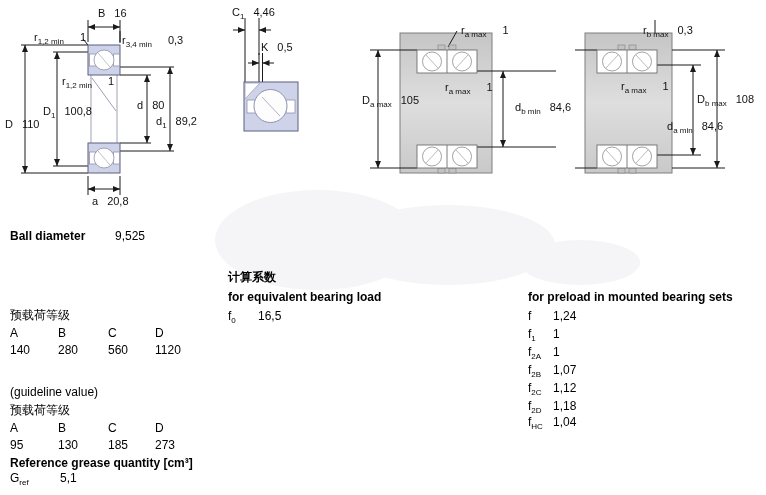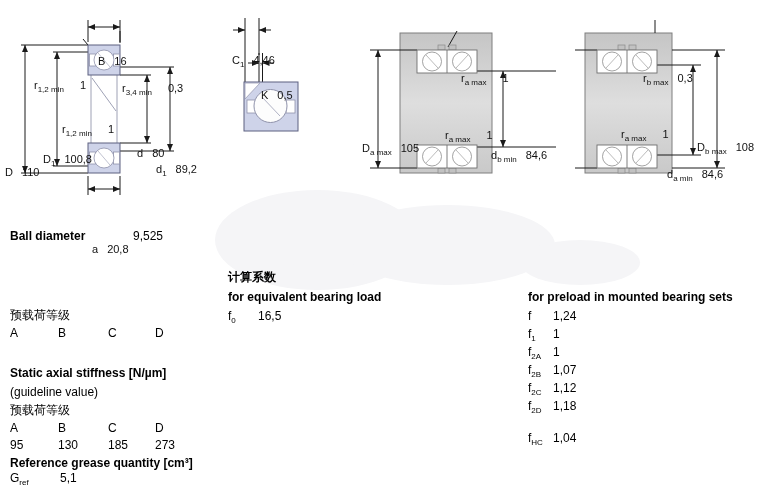--- a/index.html
+++ b/index.html
@@ -1,27 +1,27 @@
 <!DOCTYPE html>
 <html><head>
 <meta charset="utf-8">
 <style>
   html,body{margin:0;padding:0;background:#fff;}
   .canvas{position:relative;width:766px;height:495px;background:#fff;overflow:hidden;
           font-family:"Liberation Sans",sans-serif;color:#000;}
   .abs{position:absolute;}
   .wm{position:absolute;border-radius:50%;background:#f5f5f7;z-index:0;}
   svg.abs{z-index:1;}
-  .dl{position:absolute;font-size:11px;line-height:12px;white-space:nowrap;color:#111;z-index:2;margin-top:48px;}
+  .dl{position:absolute;font-size:11px;line-height:12px;white-space:nowrap;color:#111;z-index:2;}
   .dl sub{font-size:8px;line-height:0;}
   .dl .v{margin-left:9px;}
   .dl .vg{margin-left:16px;}
   .t{position:absolute;font-size:12px;line-height:14px;white-space:nowrap;z-index:2;}
   .b{font-weight:bold;}
-  .lab{display:inline-block;width:123px;}
+  .lab{display:inline-block;width:105px;}
   .c1{display:inline-block;width:48px;}
   .c2{display:inline-block;width:50px;}
   .c3{display:inline-block;width:47px;}
   .sym{display:inline-block;width:25px;}
   .sym30{display:inline-block;width:30px;}
   .sym50{display:inline-block;width:50px;}
   .t sub{font-size:8px;line-height:0;}
 </style>
 </head>
 <body>
@@ -183,35 +183,37 @@
   <div class="dl" style="left:156px;top:115px"><span>d</span><sub>1</sub><span class="v">89,2</span></div>
   <div class="dl" style="left:5px;top:118px"><span>D</span><sub></sub><span class="v">110</span></div>
   <div class="dl" style="left:92px;top:195px"><span>a</span><sub></sub><span class="v">20,8</span></div>
 
   <div class="dl" style="left:232px;top:6px"><span>C</span><sub>1</sub><span class="v">4,46</span></div>
   <div class="dl" style="left:261px;top:41px"><span>K</span><sub></sub><span class="v">0,5</span></div>
 
   <div class="dl" style="left:461px;top:24px"><span>r</span><sub>a max</sub><span class="v vg">1</span></div>
   <div class="dl" style="left:445px;top:81px"><span>r</span><sub>a max</sub><span class="v vg">1</span></div>
   <div class="dl" style="left:362px;top:94px"><span>D</span><sub>a max</sub><span class="v">105</span></div>
-  <div class="dl" style="left:491px;top:101px"><span>d</span><sub>b min</sub><span class="v">84,6</span></div>
+  <div class="dl" style="left:515px;top:101px"><span>d</span><sub>b min</sub><span class="v">84,6</span></div>
 
   <div class="dl" style="left:643px;top:24px"><span>r</span><sub>b max</sub><span class="v">0,3</span></div>
   <div class="dl" style="left:621px;top:80px"><span>r</span><sub>a max</sub><span class="v vg">1</span></div>
   <div class="dl" style="left:697px;top:93px"><span>D</span><sub>b max</sub><span class="v">108</span></div>
   <div class="dl" style="left:667px;top:120px"><span>d</span><sub>a min</sub><span class="v">84,6</span></div>
 
   <div class="t" style="left:10px;top:229px"><span class="lab b">Ball diameter</span><span>9,525</span></div>
 
   <div class="t" style="left:10px;top:308px">预载荷等级</div>
   <div class="t" style="left:10px;top:326px">
     <span class="c1">A</span><span class="c2">B</span><span class="c3">C</span><span>D</span>
   </div>
-
-  <div class="t b" style="left:10px;top:366px">Static axial stiffness [N/µm]</div>
+  <div class="t" style="left:10px;top:343px">
+    <span class="c1">140</span><span class="c2">280</span><span class="c3">560</span><span>1120</span>
+  </div>
+
   <div class="t" style="left:10px;top:385px">(guideline value)</div>
   <div class="t" style="left:10px;top:403px">预载荷等级</div>
   <div class="t" style="left:10px;top:421px">
     <span class="c1">A</span><span class="c2">B</span><span class="c3">C</span><span>D</span>
   </div>
   <div class="t" style="left:10px;top:438px">
     <span class="c1">95</span><span class="c2">130</span><span class="c3">185</span><span>273</span>
   </div>
 
   <div class="t b" style="left:10px;top:456px">Reference grease quantity [cm³]</div>
@@ -225,15 +227,15 @@
     <span class="sym30"><span>f</span><sub>0</sub></span><span>16,5</span>
   </div>
 
   <div class="t b" style="left:528px;top:290px">for preload in mounted bearing sets</div>
   <div class="t" style="left:528px;top:309px"><span class="sym"><span>f</span><sub></sub></span><span>1,24</span></div>
   <div class="t" style="left:528px;top:327px"><span class="sym"><span>f</span><sub>1</sub></span><span>1</span></div>
   <div class="t" style="left:528px;top:345px"><span class="sym"><span>f</span><sub>2A</sub></span><span>1</span></div>
   <div class="t" style="left:528px;top:363px"><span class="sym"><span>f</span><sub>2B</sub></span><span>1,07</span></div>
   <div class="t" style="left:528px;top:381px"><span class="sym"><span>f</span><sub>2C</sub></span><span>1,12</span></div>
   <div class="t" style="left:528px;top:399px"><span class="sym"><span>f</span><sub>2D</sub></span><span>1,18</span></div>
-  <div class="t" style="left:528px;top:431px"><span class="sym"><span>f</span><sub>HC</sub></span><span>1,04</span></div>
+  <div class="t" style="left:528px;top:415px"><span class="sym"><span>f</span><sub>HC</sub></span><span>1,04</span></div>
 
 </div>
 
 </body></html>

